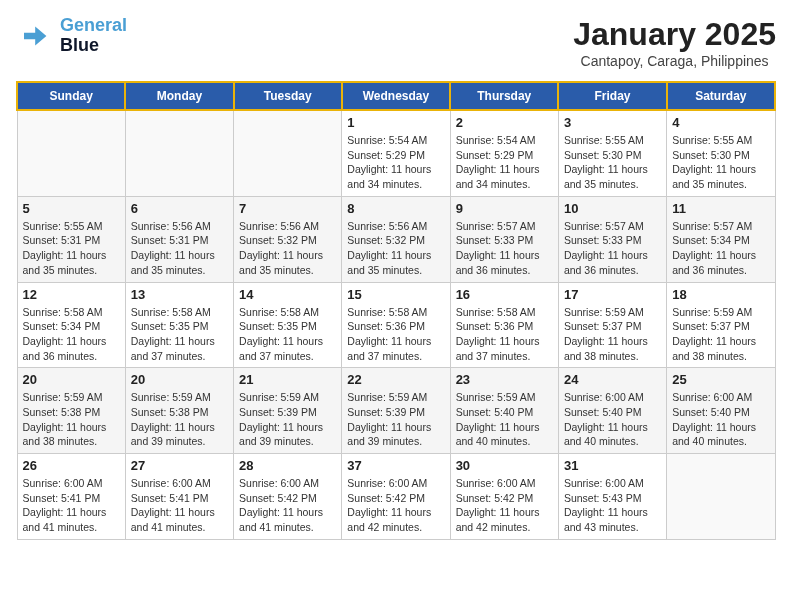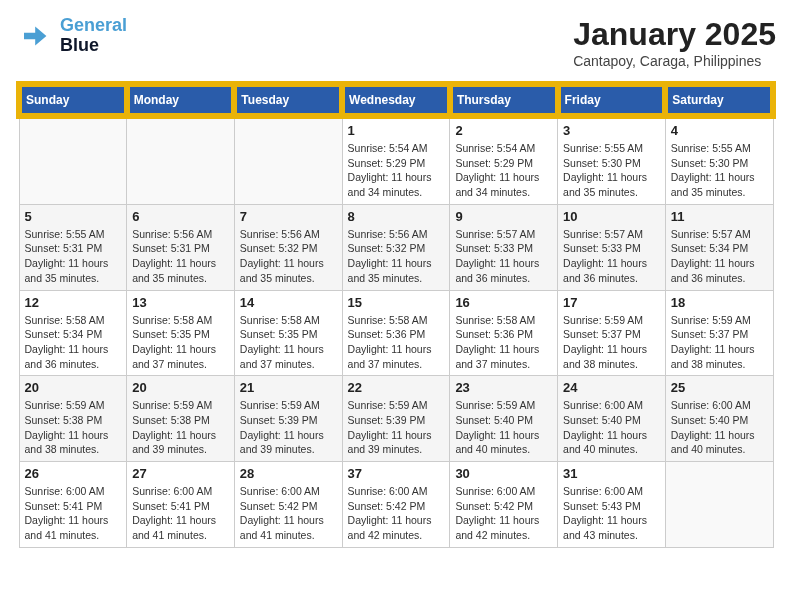--- a/index.html
+++ b/index.html
@@ -28,44 +28,44 @@
       line-height: 1.1;
     }
     .logo-text span {
       color: #4a9fd4;
     }
     .logo-icon {
       width: 32px;
       height: 32px;
     }
     .title-block {
-      text-align: left;
+      text-align: center;
     }
     .month-title {
       font-size: 32px;
       font-weight: bold;
       color: #222;
     }
     .location {
       font-size: 14px;
       color: #444;
     }
     .calendar {
       width: 100%;
       border-collapse: collapse;
       font-size: 11px;
     }
     .calendar thead th {
       background: #2a5caa;
       color: #fff;
       padding: 6px 4px;
-      text-align: left;
+      text-align: center;
       font-size: 12px;
       font-weight: bold;
-      border: 6px solid #eab308;
+      border: 2px solid #eab308;
     }
     .calendar tbody td {
       border: 1px solid #ccc;
       vertical-align: top;
       padding: 4px 5px;
       width: 108px;
       min-height: 80px;
       background: #fff;
     }
     .calendar tbody tr:nth-child(even) td {

